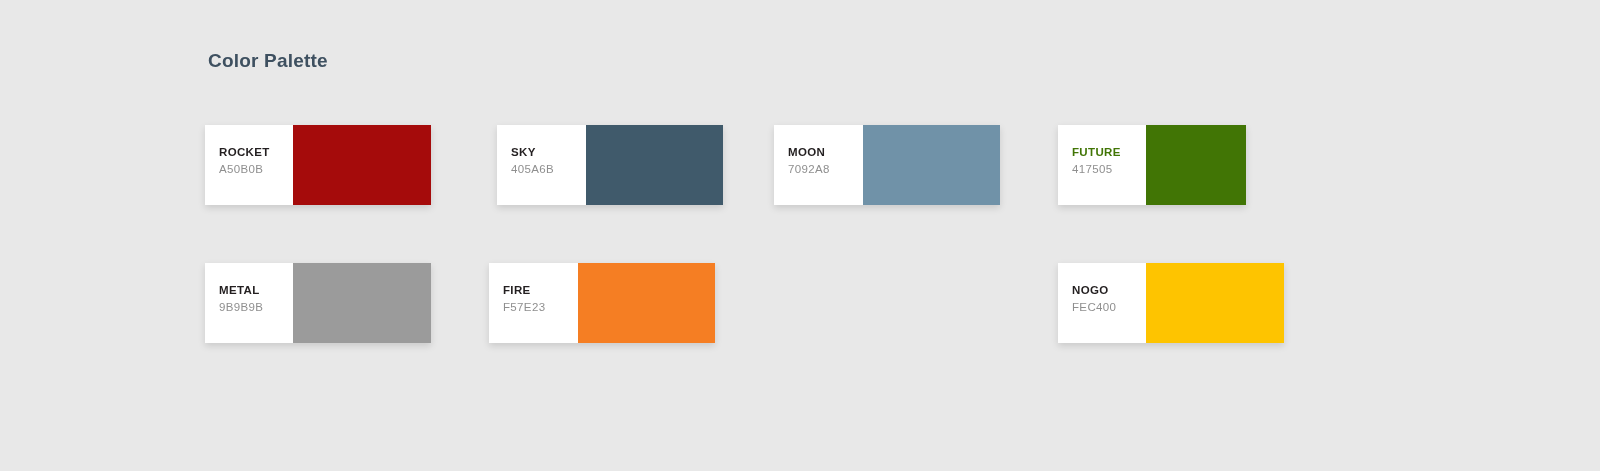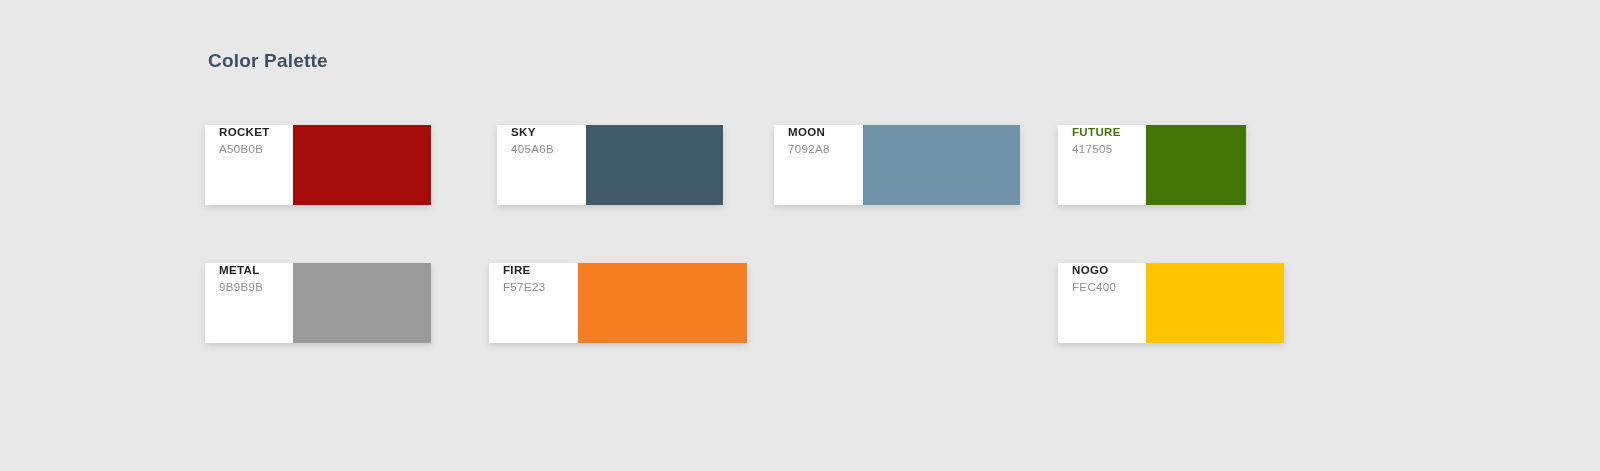--- a/index.html
+++ b/index.html
@@ -51,21 +51,21 @@
     height: 80px;
     display: flex;
     align-items: stretch;
     box-shadow: 0 3px 7px rgba(0, 0, 0, 0.13);
   }
 
   .swatch-label-panel {
     background: #ffffff;
     flex: 0 0 auto;
     box-sizing: border-box;
-    padding: 0 0 0 14px;
+    padding: 20px 0 0 14px;
   }
 
   .swatch-name {
     font-size: 11.5px;
     font-weight: 600;
     letter-spacing: 0.35px;
     color: #231f20;
     line-height: 1.35;
     white-space: nowrap;
   }
@@ -103,21 +103,21 @@
       </div>
 
       <div class="swatch-card" style="left: 292px; width: 226px;">
         <div class="swatch-label-panel" style="width: 89px;">
           <div class="swatch-name" style="color: rgb(35, 31, 32);">SKY</div>
           <div class="swatch-hex">405A6B</div>
         </div>
         <div class="swatch-color" style="background: rgb(64, 90, 107);"></div>
       </div>
 
-      <div class="swatch-card" style="left: 569px; width: 246px;">
+      <div class="swatch-card" style="left: 569px; width: 226px;">
         <div class="swatch-label-panel" style="width: 89px;">
           <div class="swatch-name" style="color: rgb(35, 31, 32);">MOON</div>
           <div class="swatch-hex">7092A8</div>
         </div>
         <div class="swatch-color" style="background: rgb(112, 146, 168);"></div>
       </div>
 
       <div class="swatch-card" style="left: 853px; width: 188px;">
         <div class="swatch-label-panel" style="width: 88px;">
           <div class="swatch-name" style="color: rgb(65, 117, 5);">FUTURE</div>
@@ -131,21 +131,21 @@
     <div class="palette-row">
 
       <div class="swatch-card" style="left: 0px; width: 226px;">
         <div class="swatch-label-panel" style="width: 88px;">
           <div class="swatch-name" style="color: rgb(35, 31, 32);">METAL</div>
           <div class="swatch-hex">9B9B9B</div>
         </div>
         <div class="swatch-color" style="background: rgb(155, 155, 155);"></div>
       </div>
 
-      <div class="swatch-card" style="left: 284px; width: 258px;">
+      <div class="swatch-card" style="left: 284px; width: 226px;">
         <div class="swatch-label-panel" style="width: 89px;">
           <div class="swatch-name" style="color: rgb(35, 31, 32);">FIRE</div>
           <div class="swatch-hex">F57E23</div>
         </div>
         <div class="swatch-color" style="background: rgb(245, 126, 35);"></div>
       </div>
 
 
       <div class="swatch-card" style="left: 853px; width: 226px;">
         <div class="swatch-label-panel" style="width: 88px;">

